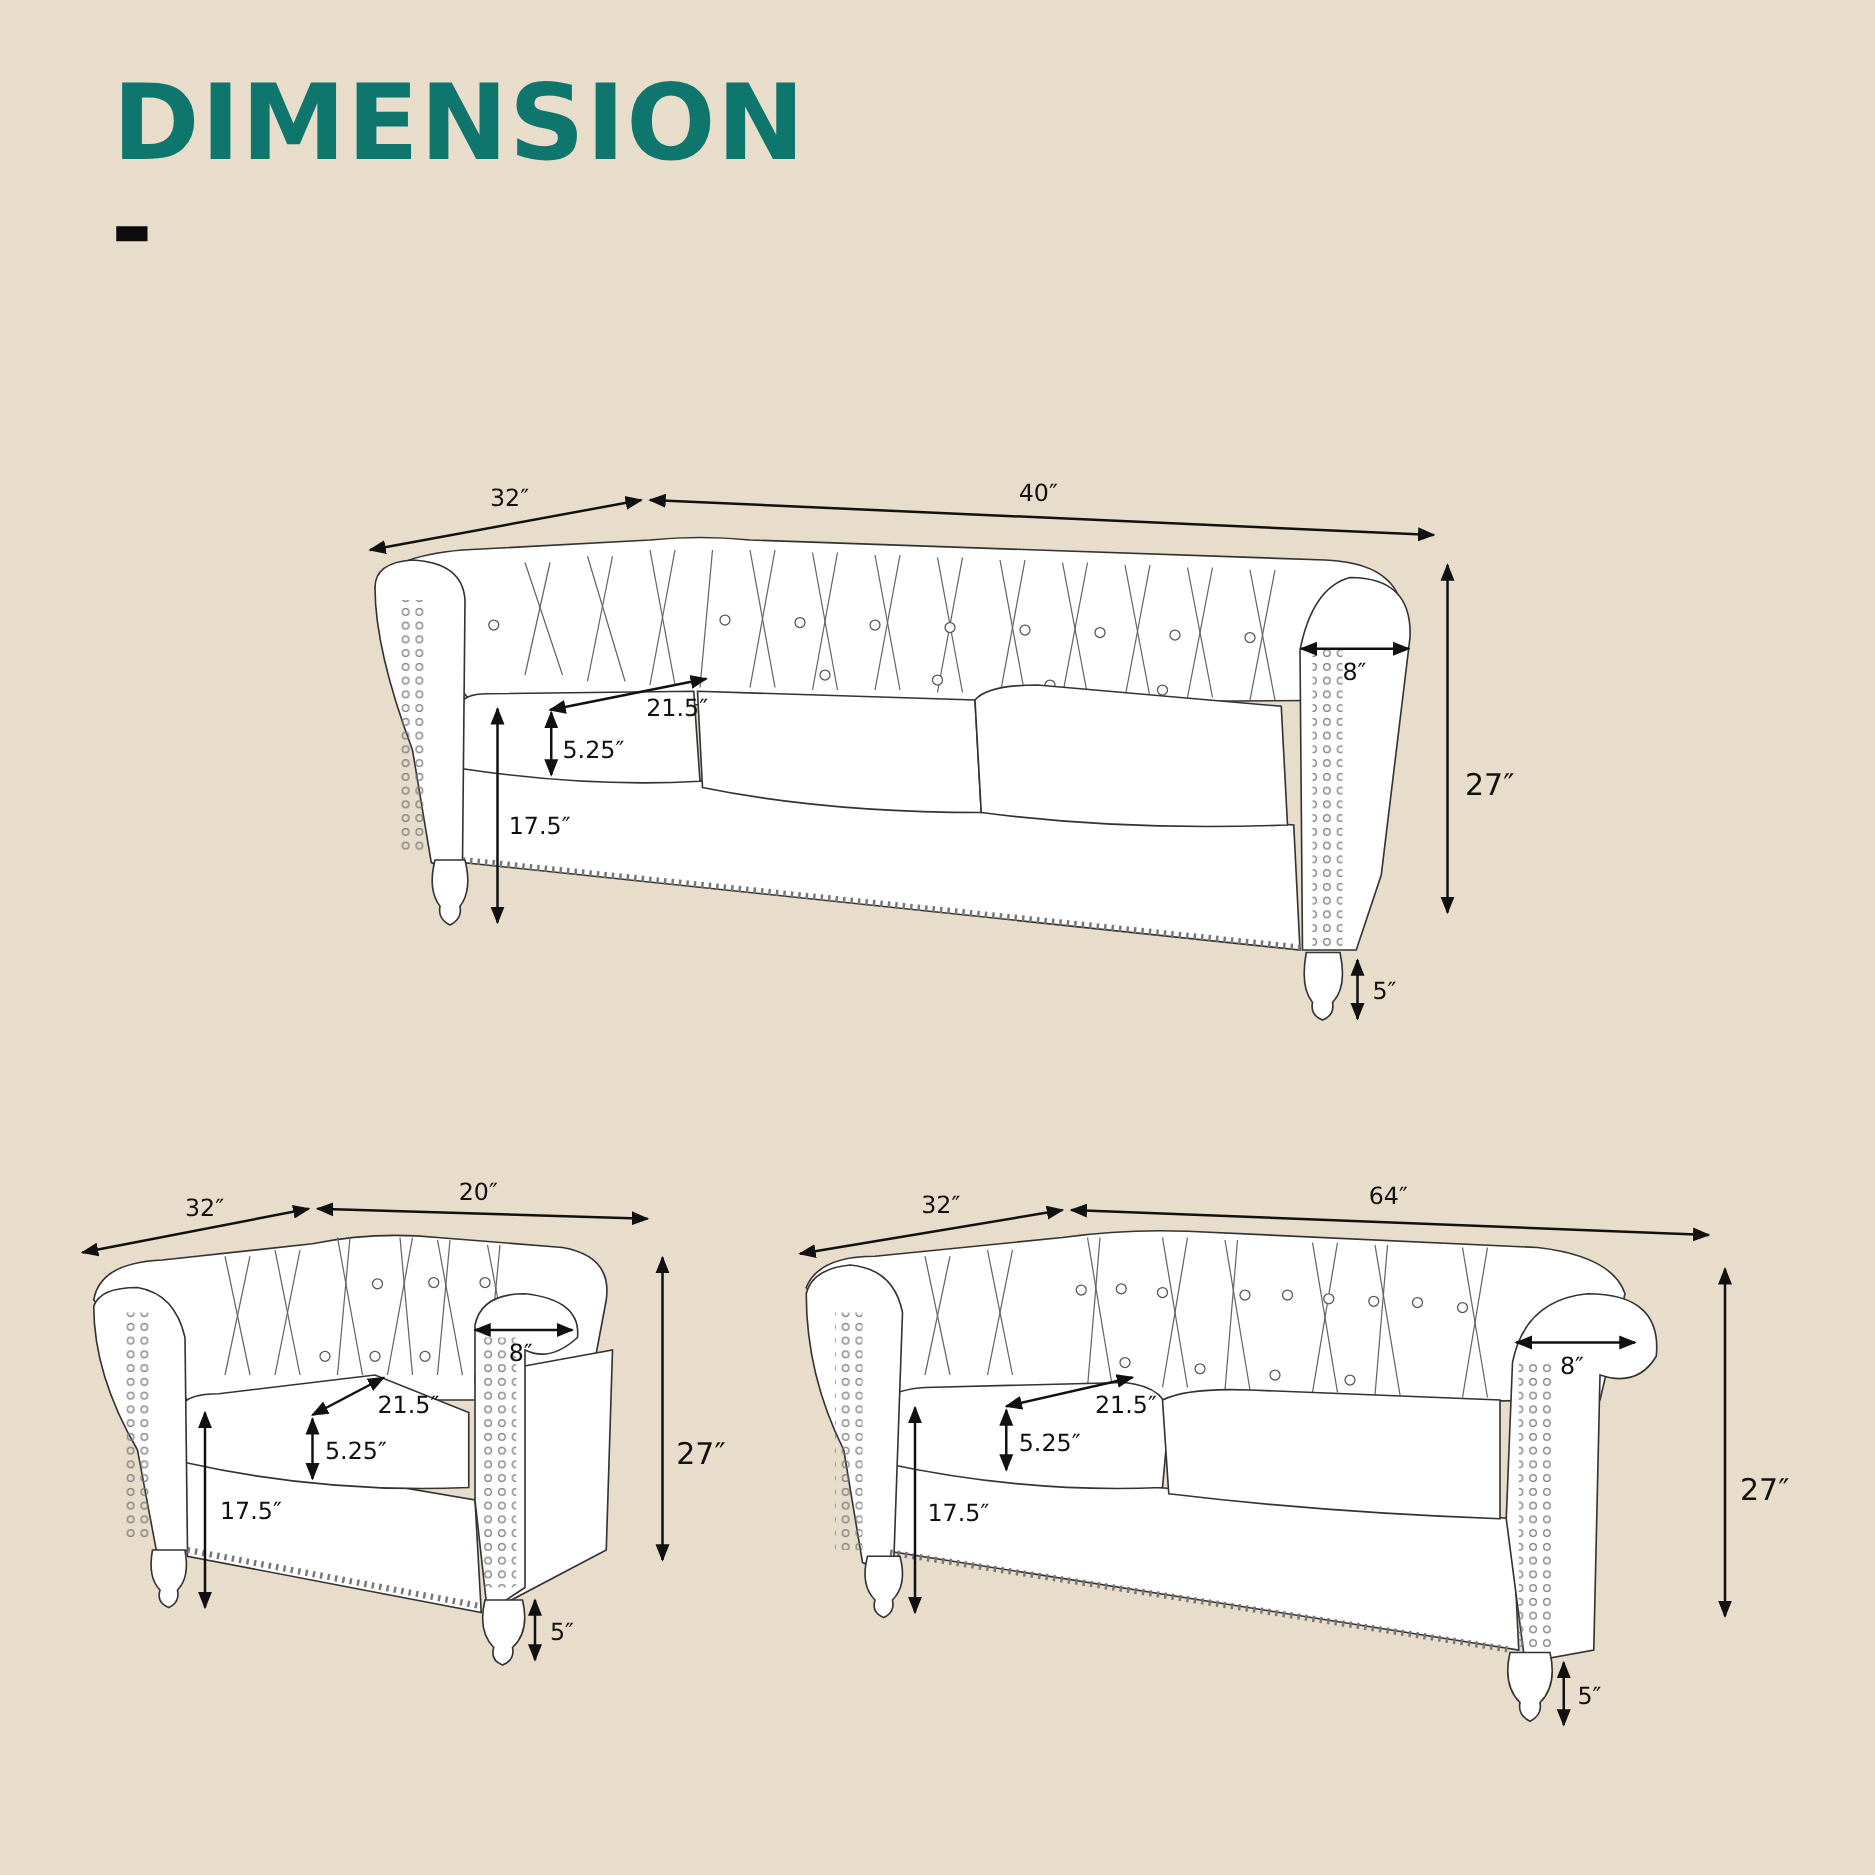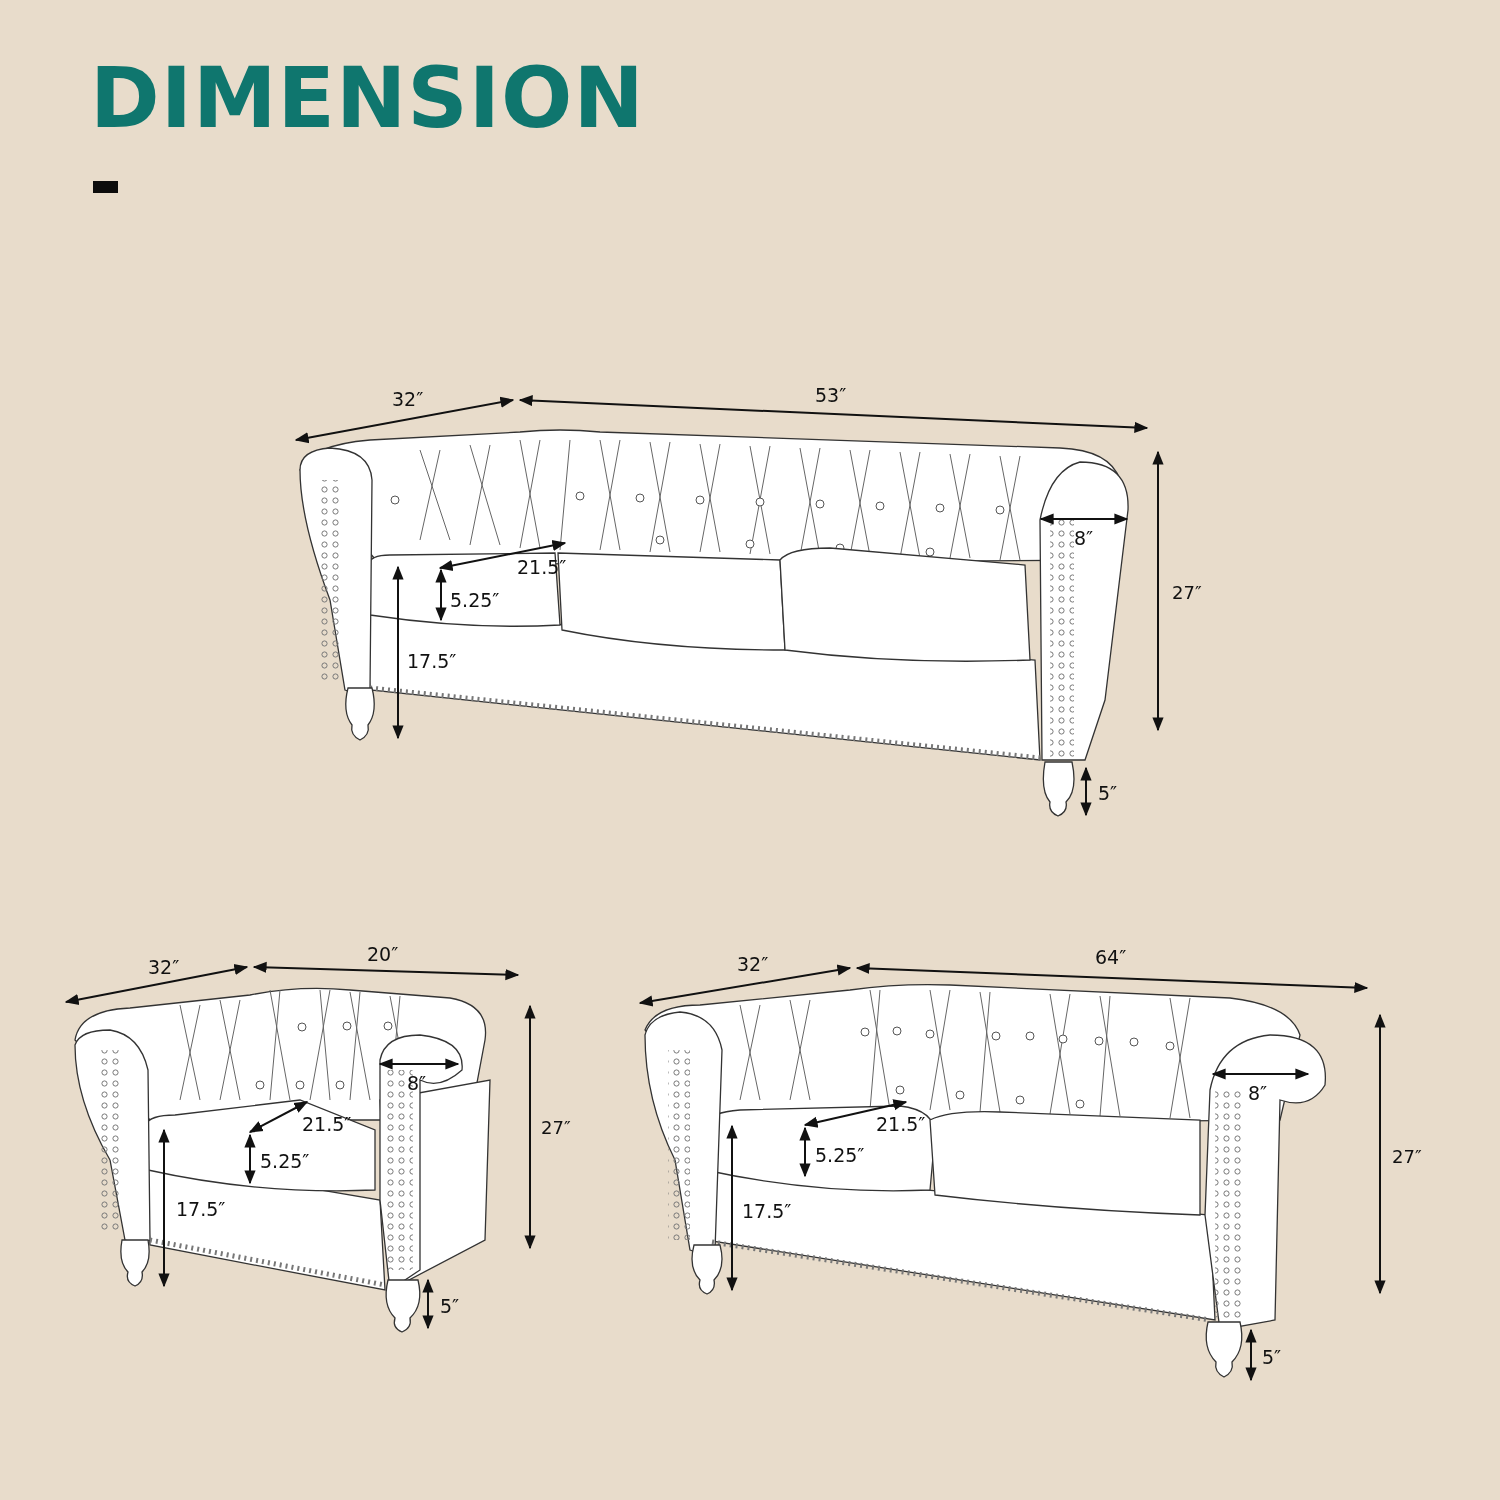--- a/index.html
+++ b/index.html
@@ -19,21 +19,21 @@
   .title-bar {
     position: absolute; left: 93px; top: 181px;
     width: 25px; height: 12px; background: #0c0c0c;
   }
   svg.art { position: absolute; left: 0; top: 0; }
   .dim {
     position: absolute; font-size: 19px; font-weight: normal;
     color: #111; white-space: nowrap;
     font-family: "DejaVu Sans", sans-serif;
   }
-  .dim.big { font-size: 18px; }
+  .dim.big { font-size: 24px; margin-top: 32px; }
 </style>
 </head>
 <body>
 
 <h1 class="title">DIMENSION</h1>
 <div class="title-bar"></div>
 
 <svg class="art" width="1500" height="1500" viewBox="0 0 1500 1500">
   <defs>
     <marker id="ah" viewBox="0 0 10 10" refX="9" refY="5" markerWidth="7" markerHeight="7" orient="auto-start-reverse">
@@ -183,21 +183,21 @@
     <line x1="1380" y1="1015" x2="1380" y2="1293" marker-start="url(#ah)" marker-end="url(#ah)"></line>
     <line x1="1213" y1="1074" x2="1308" y2="1074" marker-start="url(#ah)" marker-end="url(#ah)"></line>
     <line x1="805" y1="1125" x2="906" y2="1102" marker-start="url(#ah)" marker-end="url(#ah)"></line>
     <line x1="805" y1="1128" x2="805" y2="1176" marker-start="url(#ah)" marker-end="url(#ah)"></line>
     <line x1="732" y1="1126" x2="732" y2="1290" marker-start="url(#ah)" marker-end="url(#ah)"></line>
     <line x1="1251" y1="1330" x2="1251" y2="1380" marker-start="url(#ah)" marker-end="url(#ah)"></line>
   </g>
 </svg>
 
 <div class="dim" style="left:392px;top:388px">32″</div>
-<div class="dim" style="left:815px;top:384px">53″</div>
+<div class="dim" style="left:815px;top:384px">40″</div>
 <div class="dim big" style="left:1172px;top:582px">27″</div>
 <div class="dim" style="left:1074px;top:527px">8″</div>
 <div class="dim" style="left:517px;top:556px">21.5″</div>
 <div class="dim" style="left:450px;top:589px">5.25″</div>
 <div class="dim" style="left:407px;top:650px">17.5″</div>
 <div class="dim" style="left:1098px;top:782px">5″</div>
 
 <div class="dim" style="left:148px;top:956px">32″</div>
 <div class="dim" style="left:367px;top:943px">20″</div>
 <div class="dim big" style="left:541px;top:1117px">27″</div>

